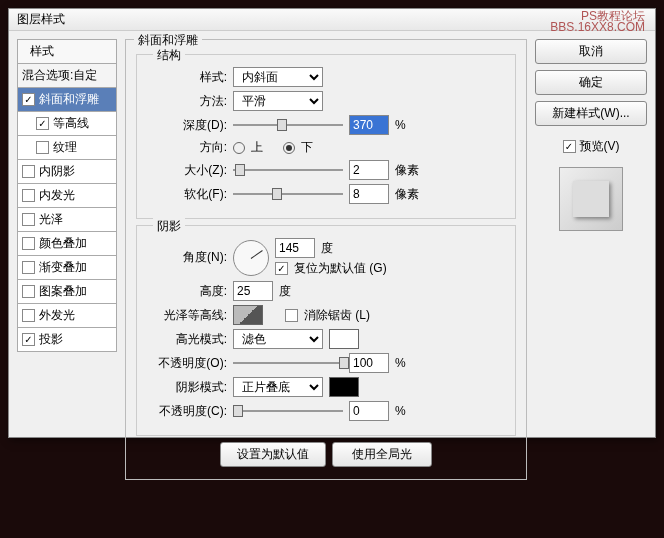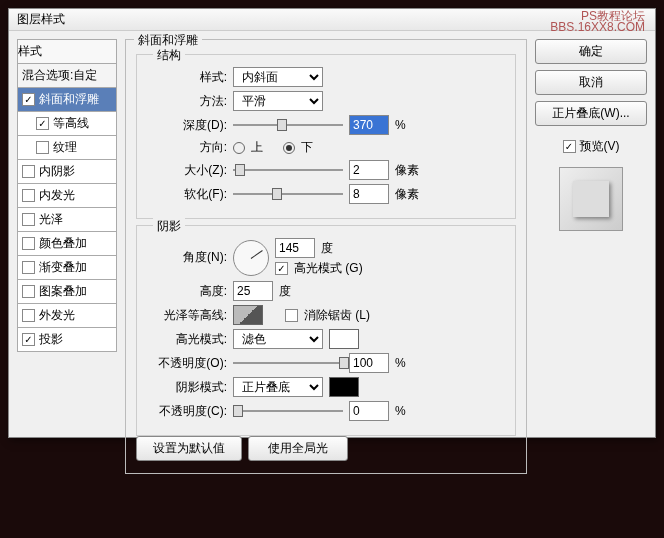--- a/index.html
+++ b/index.html
@@ -3,21 +3,21 @@
 <meta charset="utf-8">
 <style>
 * { box-sizing: border-box; margin: 0; padding: 0; font-family: "Microsoft YaHei", sans-serif; font-size: 12px; }
 body { background: #1a0a0a; width: 664px; height: 538px; position: relative; }
 .dialog { position: absolute; left: 8px; top: 8px; width: 648px; height: 430px; background: #f0f0f0; border: 1px solid #888; box-shadow: 2px 2px 8px rgba(0,0,0,0.5); }
 .titlebar { height: 22px; background: linear-gradient(#fafafa,#e8e8e8); border-bottom: 1px solid #ccc; padding: 3px 8px; display: flex; align-items: center; }
 .titlebar span { font-size: 12px; }
 .watermark { position: absolute; right: 10px; top: 2px; text-align: right; font-size: 11px; color: #b05555; line-height: 11px; }
 .content { display: flex; padding: 8px; gap: 8px; height: calc(100% - 22px); }
 .sidebar { width: 100px; }
-.sidebar-title { border: 1px solid #aaa; background: #f8f8f8; padding: 3px 0; border-bottom: 1px solid #aaa; }
+.sidebar-title { border: 1px solid #aaa; background: #f8f8f8; padding: 3px 12px; border-bottom: 1px solid #aaa; }
 .sidebar-item { border: 1px solid #aaa; border-top: none; padding: 3px 4px; display: flex; align-items: center; gap: 4px; background: #fff; cursor: pointer; }
 .sidebar-item.blend { background: #f4f4f4; }
 .sidebar-item.active { background: #5a7fb8; color: #fff; }
 .sidebar-item.sub { padding-left: 18px; }
 .chk { width: 13px; height: 13px; border: 1px solid #888; background: #fff; display: inline-flex; align-items: center; justify-content: center; font-size: 10px; color: #000; }
 .chk.checked::after { content: "✓"; }
 .main { flex: 1; display: flex; gap: 8px; }
 .settings { flex: 1; }
 .fieldset { border: 1px solid #bbb; padding: 8px 10px 12px; margin-bottom: 6px; position: relative; }
 .fieldset > .legend { position: absolute; top: -8px; left: 8px; background: #f0f0f0; padding: 0 4px; font-size: 12px; }
@@ -30,21 +30,21 @@
 .slider-track { position: absolute; top: 8px; left: 0; right: 0; height: 2px; background: #999; }
 .slider-thumb { position: absolute; top: 3px; width: 10px; height: 12px; background: #ddd; border: 1px solid #666; }
 input.num { width: 40px; height: 20px; border: 1px solid #888; padding: 0 3px; text-align: left; }
 input.num.hl { background: #3a74d4; color: #fff; }
 .radio { width: 12px; height: 12px; border: 1px solid #666; border-radius: 50%; display: inline-flex; align-items: center; justify-content: center; }
 .radio.on::after { content: ""; width: 6px; height: 6px; background: #333; border-radius: 50%; }
 .angle-dial { width: 36px; height: 36px; border: 1px solid #888; border-radius: 50%; position: relative; background: #f8f8f8; }
 .angle-dial::after { content: ""; position: absolute; left: 50%; top: 50%; width: 14px; height: 1px; background: #333; transform-origin: left; transform: rotate(-35deg); }
 .swatch { width: 30px; height: 20px; border: 1px solid #666; background: linear-gradient(135deg,#bbb 50%,#555 50%); }
 .colorbox { width: 30px; height: 20px; border: 1px solid #666; }
-.btnrow { display: flex; gap: 6px; justify-content: flex-start; }
+.btnrow { display: flex; gap: 6px; justify-content: center; margin-top: 6px; }
 .btn { border: 1px solid #888; background: linear-gradient(#fdfdfd,#e5e5e5); padding: 3px 16px; border-radius: 3px; cursor: pointer; min-width: 100px; text-align: center; }
 .rightcol { width: 112px; display: flex; flex-direction: column; gap: 6px; }
 .rightcol .btn { min-width: 110px; }
 .preview-box { width: 64px; height: 64px; border: 1px solid #999; background: linear-gradient(135deg,#eee,#ccc); margin: 6px auto; display: flex; align-items: center; justify-content: center; }
 .preview-box::after { content: ""; width: 36px; height: 36px; background: #ddd; box-shadow: 2px 2px 4px rgba(0,0,0,0.4); }
 .prev-row { display: flex; align-items: center; gap: 4px; justify-content: center; margin-top: 6px; }
 </style>
 </head>
 <body>
 
@@ -167,21 +167,21 @@
             <div class="row">
               <span class="lbl">角度(N):</span>
               <div class="angle-dial"></div>
               <div>
                 <div class="row" style="margin:0">
                   <input class="num" value="145" style="">
                   <span>度</span>
                 </div>
                 <div class="row" style="margin:2px 0 0">
                   <span class="chk checked"></span>
-                  <span>高光模式 (G)</span>
+                  <span>复位为默认值 (G)</span>
                 </div>
               </div>
             </div>
             <div class="row">
               <span class="lbl">高度:</span>
               <input class="num" value="25" style="">
               <span>度</span>
             </div>
             <div class="row">
               <span class="lbl">光泽等高线:</span>
@@ -221,23 +221,23 @@
           </div>
 
           <div class="btnrow">
             <div class="btn">设置为默认值</div>
             <div class="btn">使用全局光</div>
           </div>
         </div>
       </div>
 
       <div class="rightcol">
+        <div class="btn">取消</div>
         <div class="btn">确定</div>
-        <div class="btn">取消</div>
-        <div class="btn">正片叠底(W)...</div>
+        <div class="btn">新建样式(W)...</div>
         <div class="prev-row">
           <span class="chk checked"></span>
           <span>预览(V)</span>
         </div>
         <div class="preview-box"></div>
       </div>
     </div>
   </div>
 </div>
 

